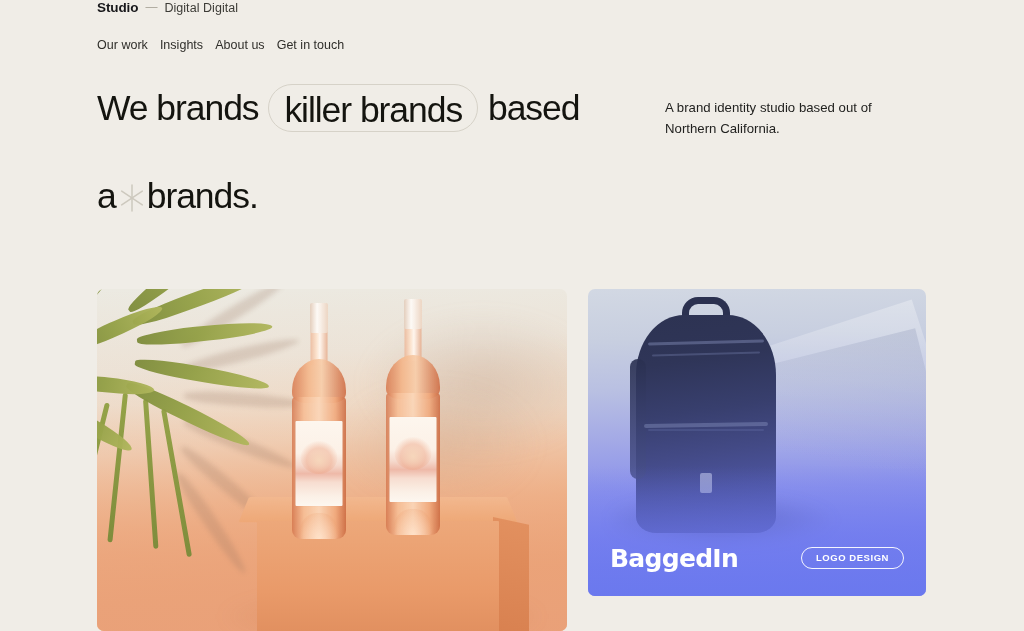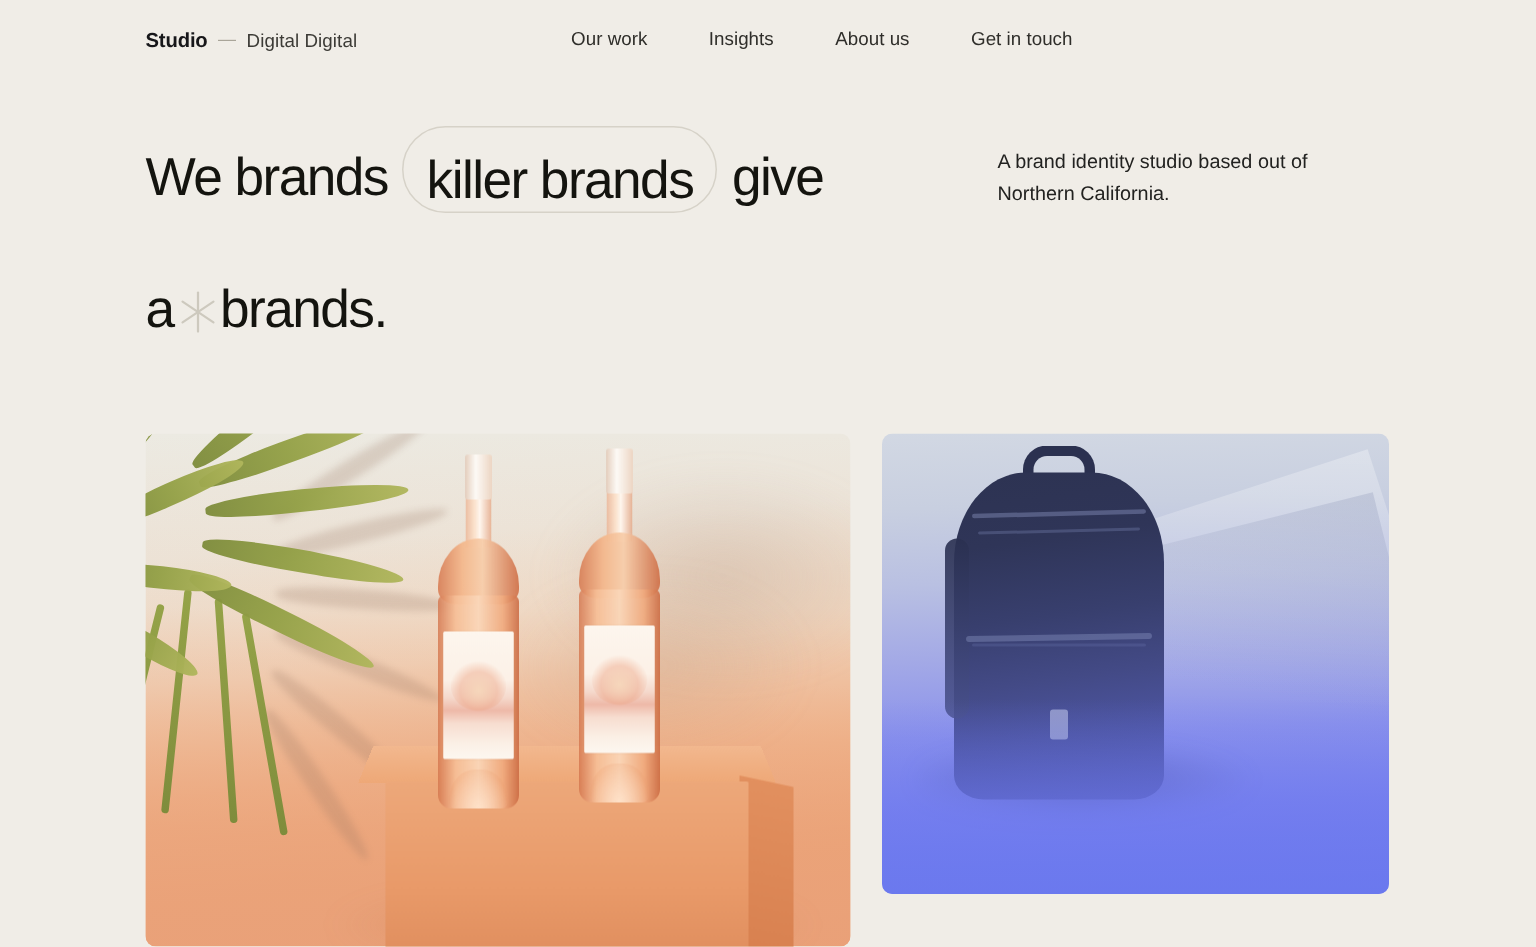--- a/index.html
+++ b/index.html
@@ -16,34 +16,35 @@
     color:#1a1a18;
     -webkit-font-smoothing:antialiased;
   }
 
   .page { position:relative; width:1024px; height:631px; }
 
   
   .site-header {
     position:absolute; top:0; left:0;
     width:812px; height:52px;
-    display:flex; align-items:center;
+    display:flex; 
     justify-content:space-between;
     padding:0 97px 0 97px;
+    flex-direction:column;
   }
 
   .brand { display:flex; align-items:baseline; gap:7px; white-space:nowrap; }
   .brand-name {
     font-size:13.5px; font-weight:bold;
     letter-spacing:-0.1px; color:#17171a;
   }
   .brand-dash { font-size:12px; color:#a9a599; line-height:1; position:relative; top:-1px; }
   .brand-tag { font-size:12.5px; color:#3c3b36; letter-spacing:0.05px; }
 
-  .main-nav { display:flex; align-items:center; gap:41px;margin-left:23px; }
+  .main-nav { display:flex; align-items:center; gap:12px; }
   .nav-link {
     font-size:12.5px; color:#2f2e2a;
     text-decoration:none; letter-spacing:0.02px;
     white-space:nowrap; cursor:pointer;
   }
 
   
   .hero { position:absolute; top:84px; left:0; width:1024px; }
 
   .hero-headline {
@@ -53,21 +54,21 @@
     font-weight:normal;
     line-height:43px;
     letter-spacing:-1.05px;
     color:#14140f;
   }
 
   .pill-word {
     display:inline-block;
     border:1px solid #d6d2c8;
     border-radius:999px;
-    padding:17px 15px 3px 15px;
+    padding:7px 15px 3px 15px;
     line-height:36px;
     margin:0 1px;
     vertical-align:-2px;
   }
 
   .sparkle {
     display:inline-block;
     width:26px; height:30px;
     position:relative;
     vertical-align:-5px;
@@ -387,21 +388,21 @@
       <a class="nav-link" href="#">About us</a>
       <a class="nav-link" href="#">Get in touch</a>
     </nav>
 
   </header>
 
   <section class="hero">
 
     <h1 class="hero-headline"><span>We brands</span>
       <span class="pill-word">killer brands</span>
-      <span>give</span><br><br><span>a</span><span class="sparkle"><svg viewBox="0 0 26 30" aria-hidden="true">
+      <span>based</span><br><br><span>a</span><span class="sparkle"><svg viewBox="0 0 26 30" aria-hidden="true">
             <g stroke="#cdc9be" stroke-width="1.5" stroke-linecap="round">
               <line x1="13" y1="2" x2="13" y2="28"></line>
               <line x1="2.7" y1="8.1" x2="23.3" y2="21.9"></line>
               <line x1="2.7" y1="21.9" x2="23.3" y2="8.1"></line>
             </g>
           </svg></span><span>brands.</span></h1>
 
     <p class="hero-sub">A brand identity studio based out of Northern California.</p>
 
   </section>
@@ -479,17 +480,21 @@
           <div class="bp-zip-a"></div>
           <div class="bp-zip-b"></div>
           <div class="bp-pocket"></div>
           <div class="bp-pocket2"></div>
           <div class="bp-tag"></div>
         </div>
 
         <div class="bag-floor"></div>
       </div>
 
+      <div class="card-caption">
+        <span class="card-title">BaggedIn</span>
+        <span class="card-badge">LOGO DESIGN</span>
+      </div>
     </article>
 
   </section>
 
 </div>
 
 </body></html>

